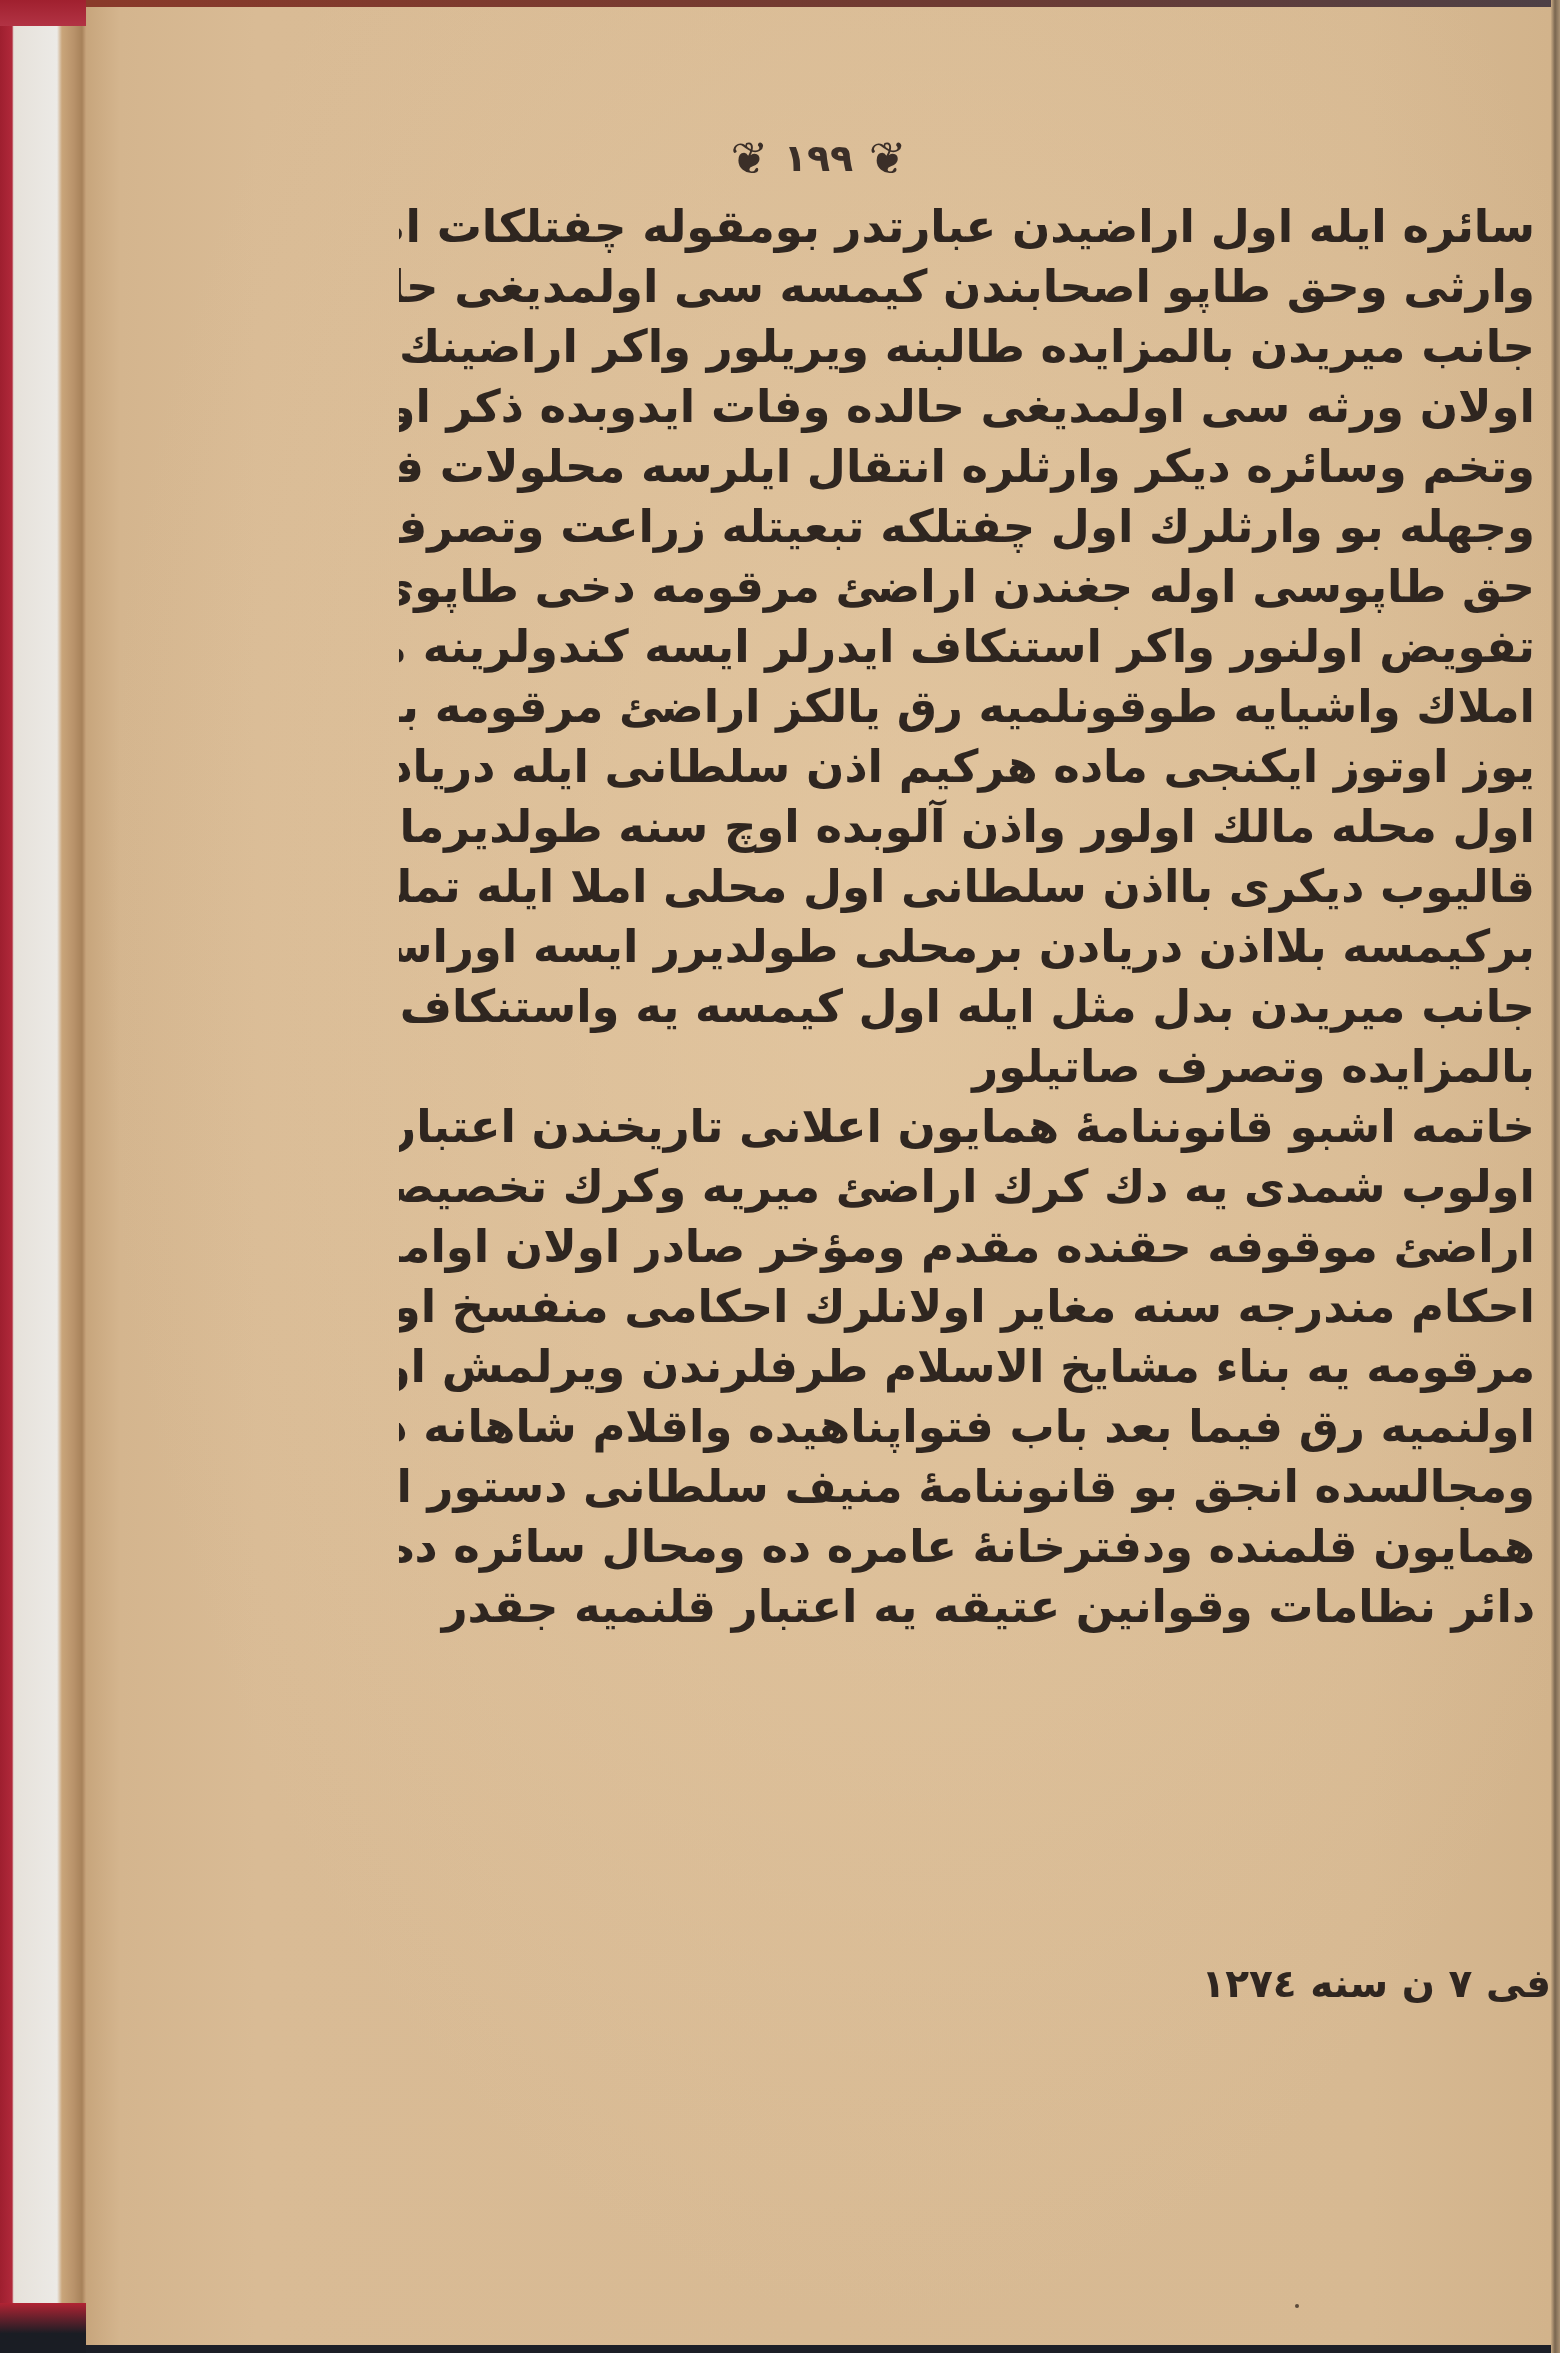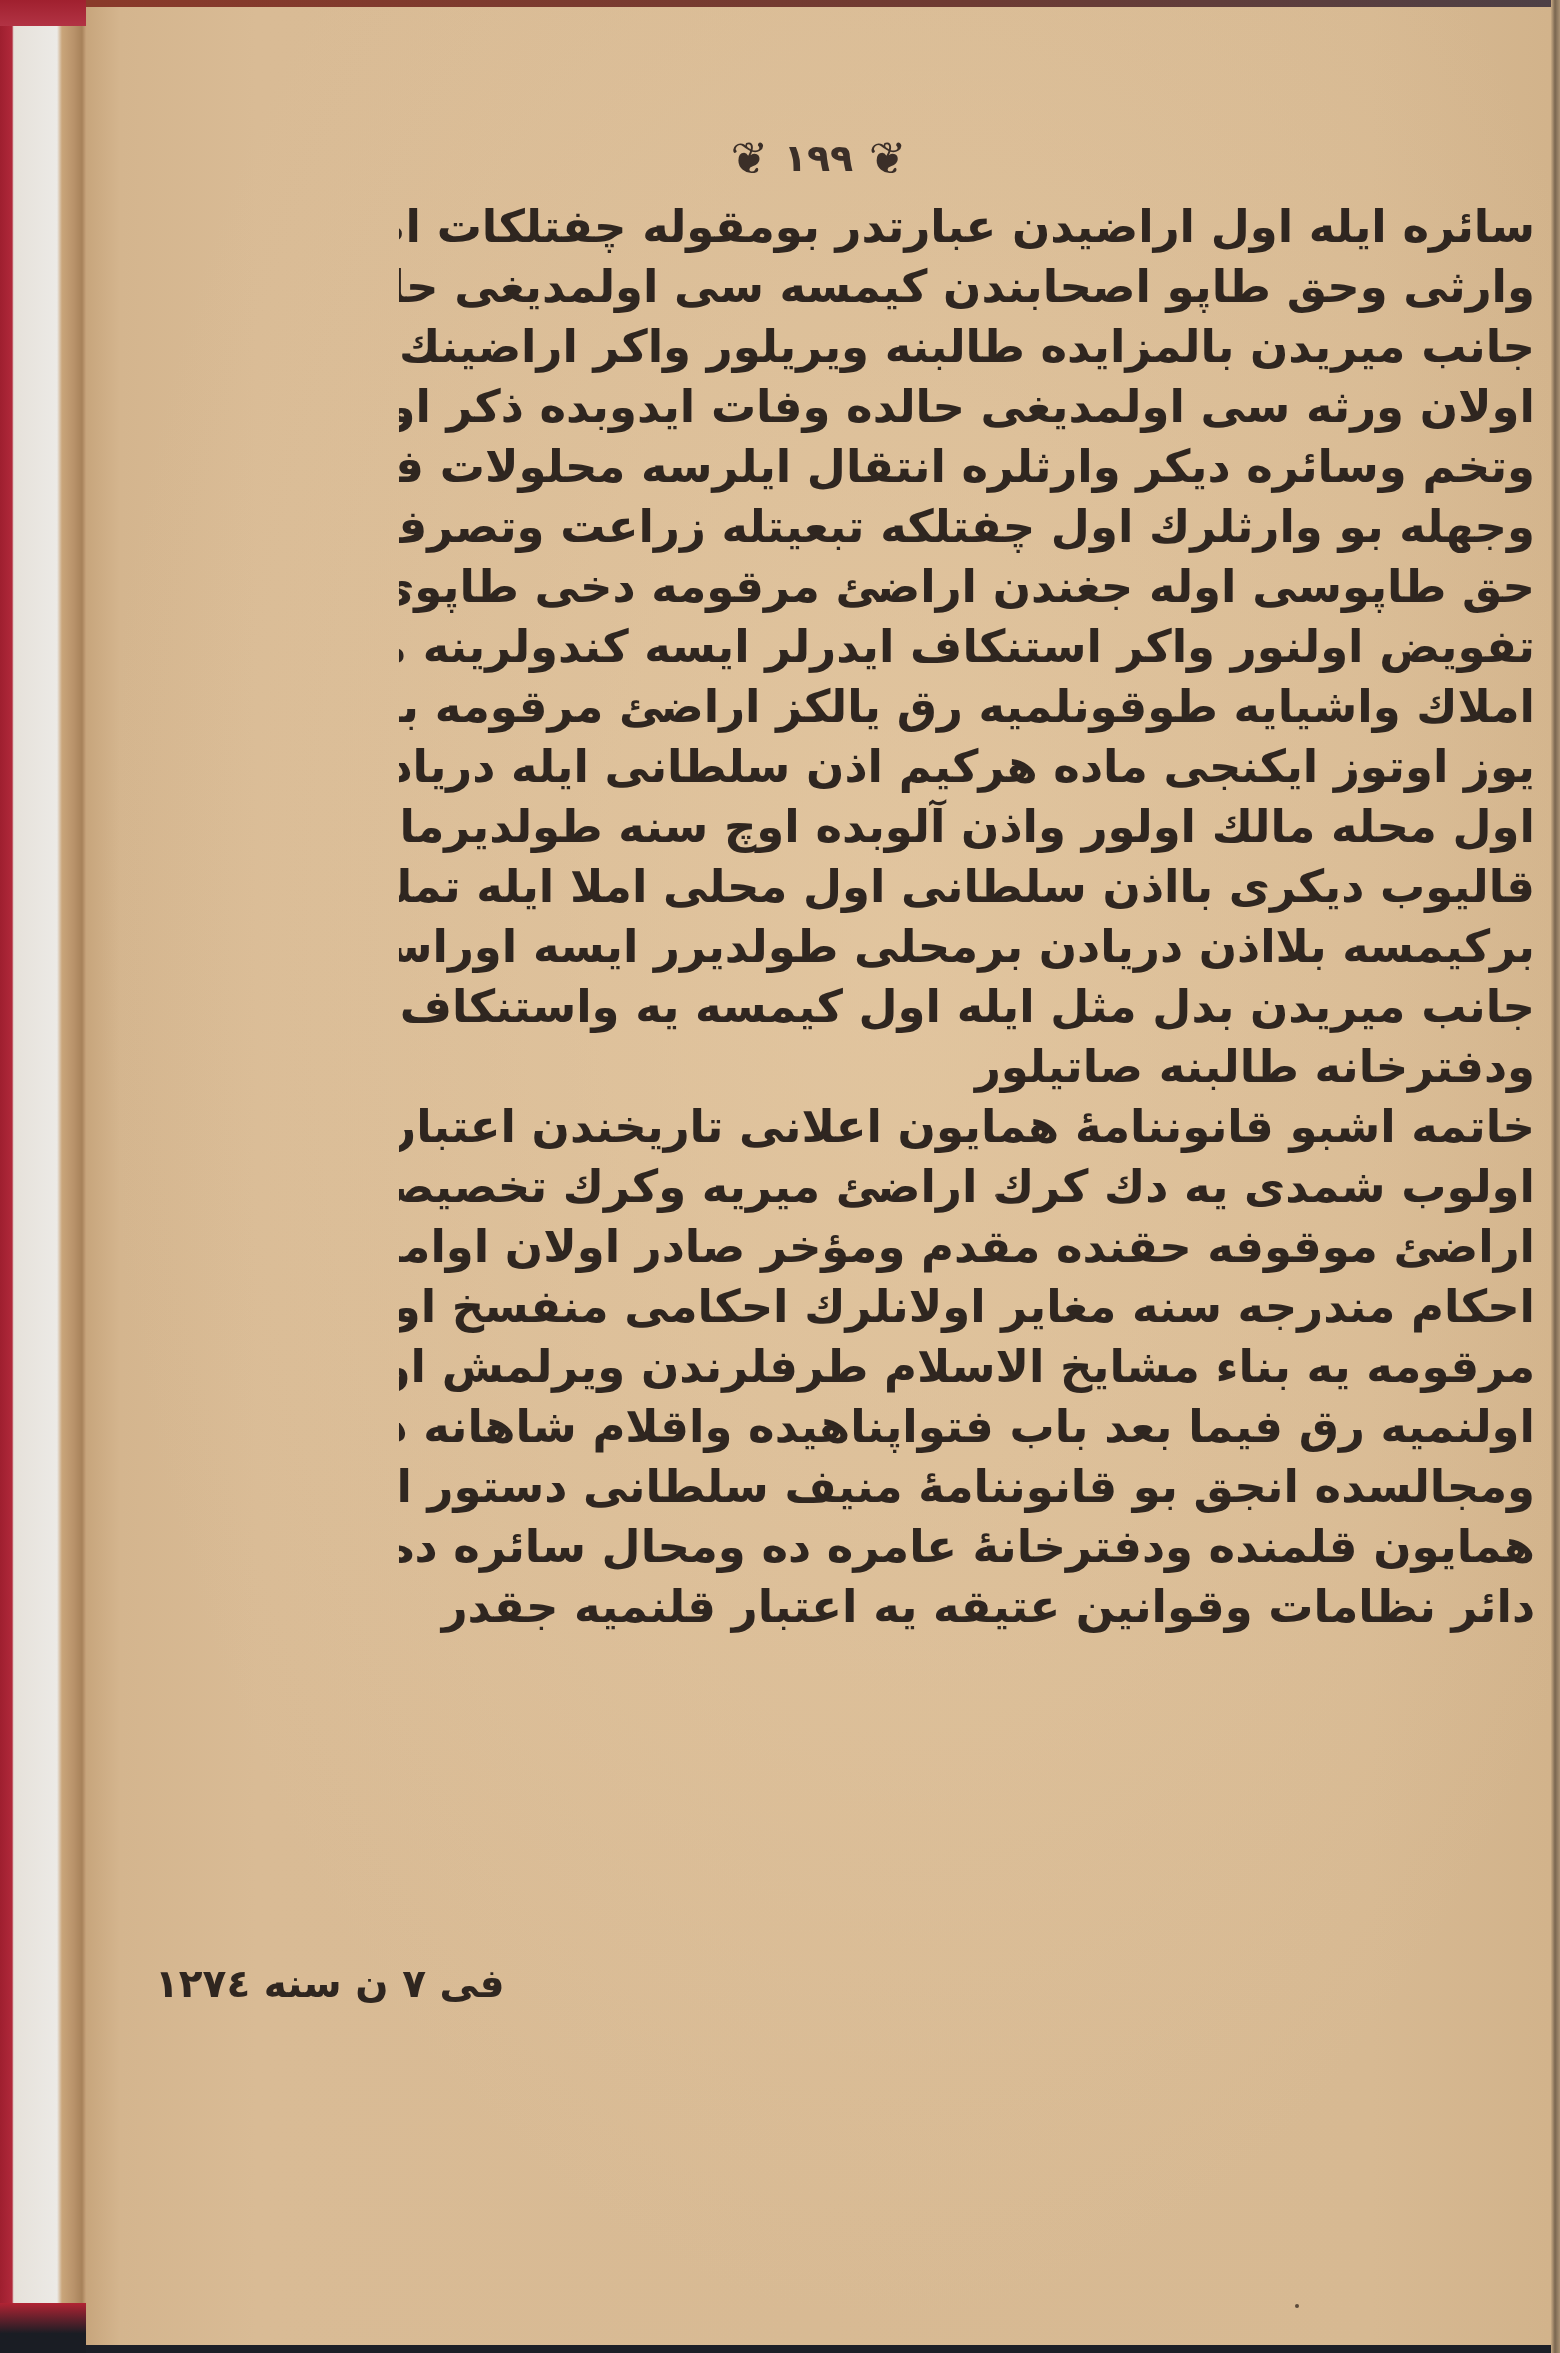--- a/index.html
+++ b/index.html
@@ -100,21 +100,21 @@
     height: 60px;
     overflow: hidden;
   }
   .line.short {
     text-align-last: right;
   }
   .closing {
     position: absolute;
     top: 1954px;
     left: 0; right: 0;
-    text-align: left;
+    text-align: right;
     direction: rtl;
     color: #2f2620;
     font-family: "DejaVu Sans", sans-serif;
     font-size: 39px;
     font-weight: bold;
     padding-left: 69px;
   }
   .speck {
     position: absolute;
     width: 4.3px; height: 4.3px;
@@ -147,21 +147,21 @@
       <span class="line">وتخم وسائره ديكر وارثلره انتقال ايلرسه محلولات فصلنده بيان اولنديغى</span>
       <span class="line">وجهله بو وارثلرك اول چفتلكه تبعيتله زراعت وتصرف اولنان اراضيده</span>
       <span class="line">حق طاپوسى اوله جغندن اراضئ مرقومه دخى طاپوى مثل ايله انلره</span>
       <span class="line">تفويض اولنور واكر استنكاف ايدرلر ايسه كندولرينه موروث اولان</span>
       <span class="line">املاك واشيايه طوقونلميه رق يالكز اراضئ مرقومه بالمزايده طالبنه</span>
       <span class="line">يوز اوتوز ايكنجى ماده    هركيم اذن سلطانى ايله دريادن برمحلى املا ايلر ايسه</span>
       <span class="line">اول محله مالك اولور واذن آلوبده اوچ سنه طولديرماز ايسه انده برحق</span>
       <span class="line">قاليوب ديكرى بااذن سلطانى اول محلى املا ايله تملك ايده بيلور واكر</span>
       <span class="line">بركيمسه بلااذن دريادن برمحلى طولديرر ايسه اوراسى بيت المالك اولوب</span>
       <span class="line">جانب ميريدن بدل مثل ايله اول كيمسه يه واستنكاف ايتديكى صورتده</span>
-      <span class="line short">ودفترخانه طالبنه صاتيلور</span>
+      <span class="line short">بالمزايده وتصرف صاتيلور</span>
       <span class="line">خاتمه   اشبو قانوننامهٔ همايون اعلانى تاريخندن اعتبارا مرعى الاجرا</span>
       <span class="line">اولوب شمدى يه دك كرك اراضئ ميريه وكرك تخصيصات قبيلندن اولان</span>
       <span class="line">اراضئ موقوفه حقنده مقدم ومؤخر صادر اولان اوامر عليه دن بونك</span>
       <span class="line">احكام مندرجه سنه مغاير اولانلرك احكامى منفسخ اولديغندن اوامر</span>
       <span class="line">مرقومه يه بناء مشايخ الاسلام طرفلرندن ويرلمش اولان فتاوى ايله افتا وعمل</span>
       <span class="line">اولنميه رق فيما بعد باب فتواپناهيده واقلام شاهانه ده وبالجمله محاكم</span>
       <span class="line">ومجالسده انجق بو قانوننامهٔ منيف سلطانى دستور العمل اوله جقدر وديوان</span>
       <span class="line">همايون قلمنده ودفترخانهٔ عامره ده ومحال سائره ده اراضئ ميريه وموقوفه يه</span>
       <span class="line short">دائر نظامات وقوانين عتيقه يه اعتبار قلنميه جقدر</span>
     </div>

